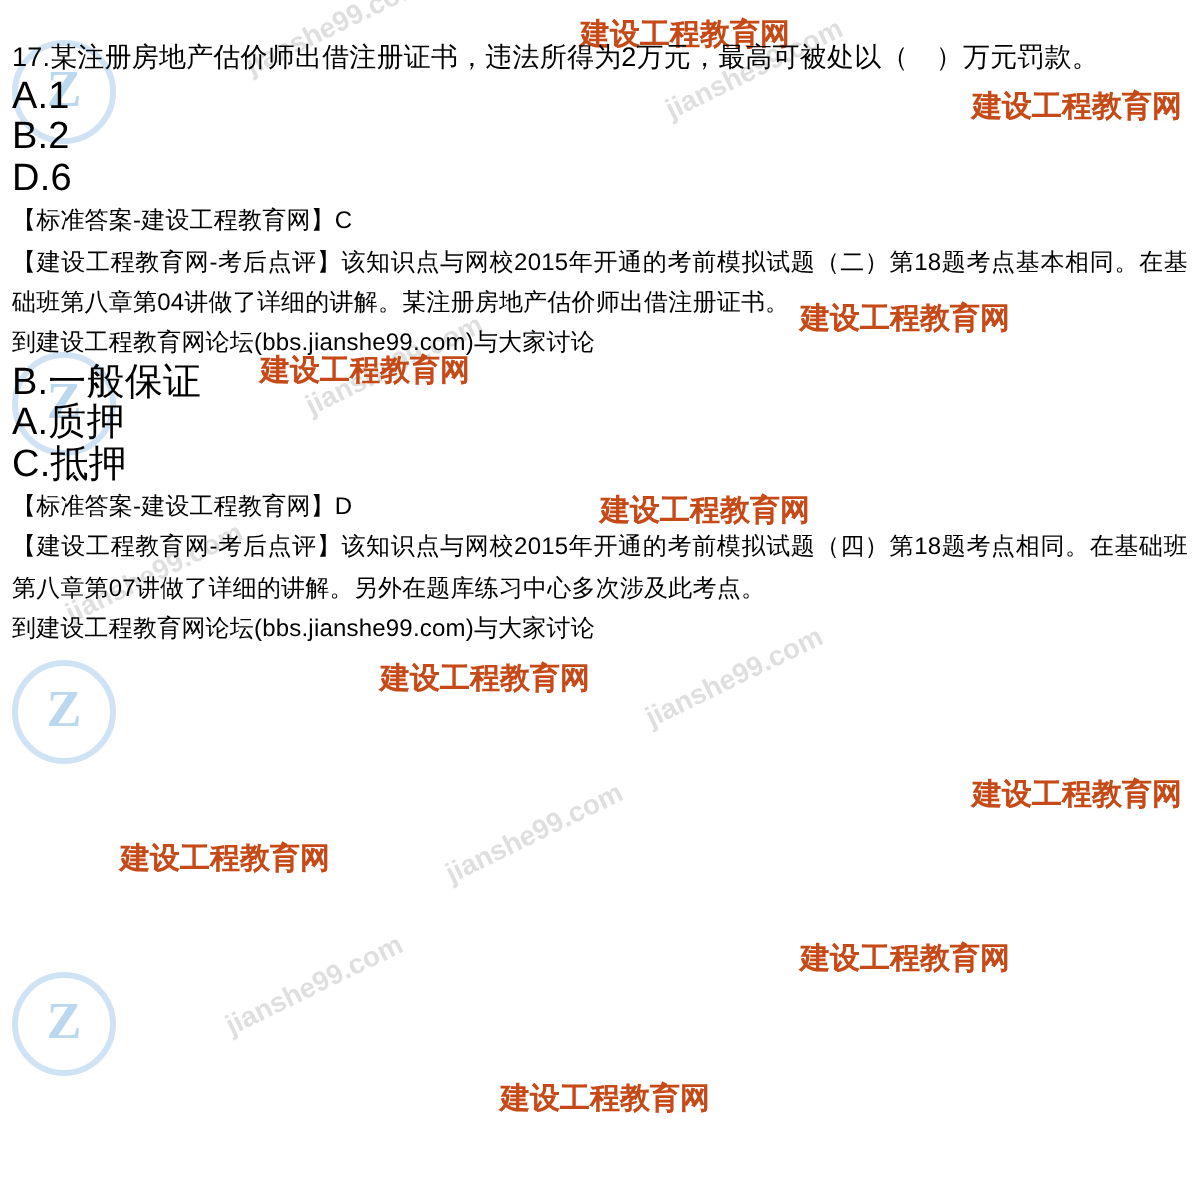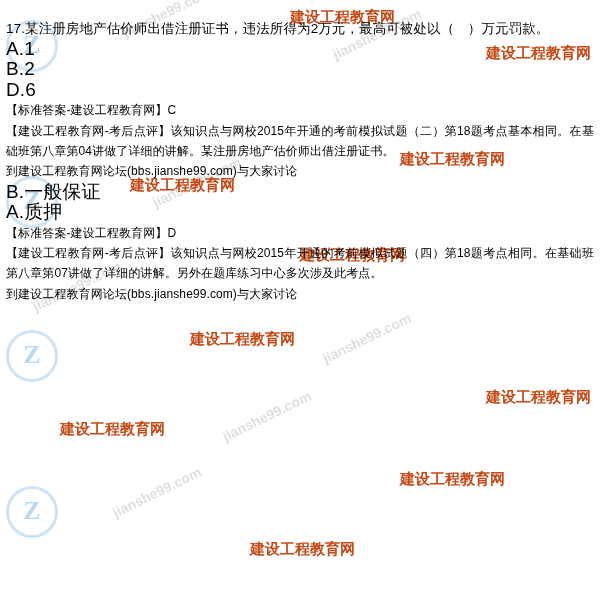--- a/index.html
+++ b/index.html
@@ -115,17 +115,18 @@
   <div id="blocks">
       <div class="q-head line">17.某注册房地产估价师出借注册证书，违法所得为2万元，最高可被处以（　）万元罚款。</div>
       <div class="opt line">A.1</div>
       <div class="opt line">B.2</div>
       <div class="opt line">D.6</div>
       <div class="para line">【标准答案-建设工程教育网】C</div>
       <div class="para line">【建设工程教育网-考后点评】该知识点与网校2015年开通的考前模拟试题（二）第18题考点基本相同。在基础班第八章第04讲做了详细的讲解。某注册房地产估价师出借注册证书。</div>
       <div class="para line">到建设工程教育网论坛(bbs.jianshe99.com)与大家讨论</div>
       <div class="opt line">B.一般保证</div>
       <div class="opt line">A.质押</div>
+      <div class="opt line">C.抵押</div>
       <div class="para line">【标准答案-建设工程教育网】D</div>
       <div class="para line">【建设工程教育网-考后点评】该知识点与网校2015年开通的考前模拟试题（四）第18题考点相同。在基础班第八章第07讲做了详细的讲解。另外在题库练习中心多次涉及此考点。</div>
       <div class="para line">到建设工程教育网论坛(bbs.jianshe99.com)与大家讨论</div>
     </div>
 </div>
 
 </body></html>

